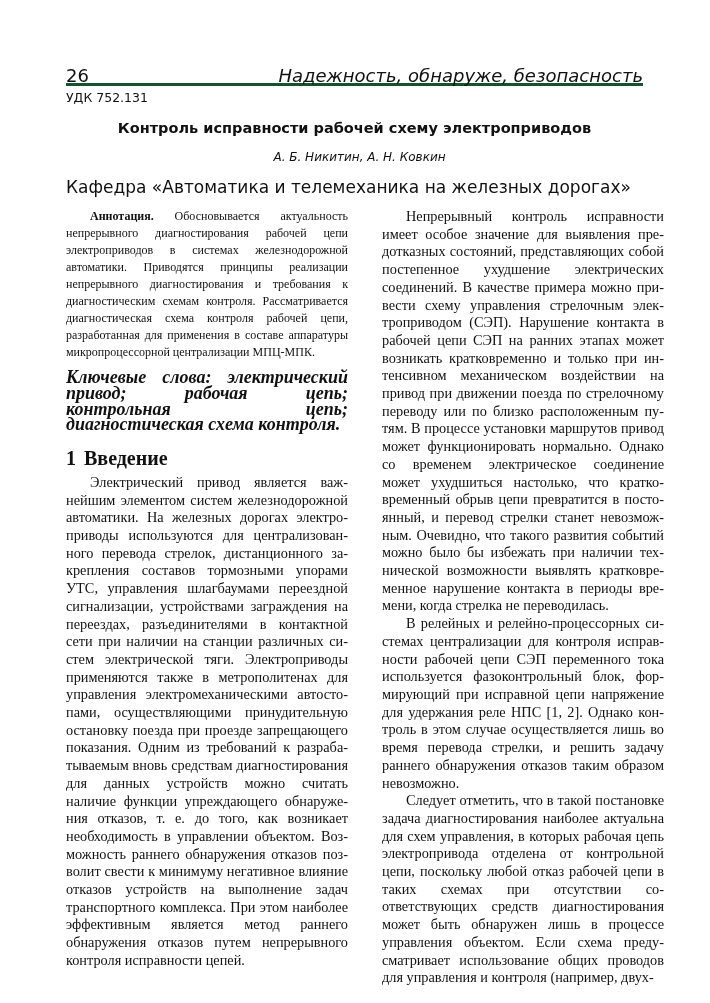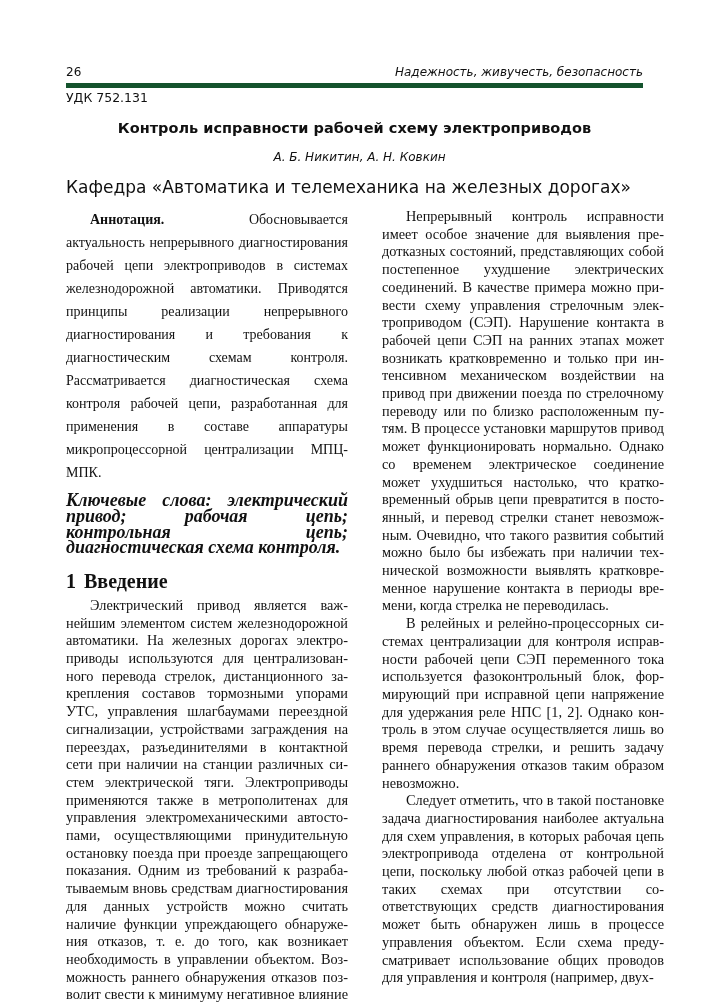--- a/index.html
+++ b/index.html
@@ -1,22 +1,22 @@
 <!DOCTYPE html>
 <html><head>
 <meta charset="utf-8">
 <style>
   html, body { margin: 0; padding: 0; background: #ffffff; }
   body { width: 710px; height: 1003px; position: relative; overflow: hidden; color: #111; }
   .page { position: absolute; left: 0; top: 0; width: 710px; height: 1003px; }
 
   .running-head {
     position: absolute; left: 66px; top: 64px; width: 577px; height: 19px;
-    border-bottom: 5px solid #14532d;
-    font-family: "DejaVu Sans", sans-serif; font-size: 12px;
+    border-bottom: 3px solid #14532d;
+    font-family: "DejaVu Sans", sans-serif; font-size: 18px;
   }
   .running-head .pagenum { position: absolute; left: 0; top: 1px; }
   .running-head .journal { position: absolute; right: 0; top: 1px; font-style: italic; }
 
   .udk { position: absolute; left: 66px; top: 90px; font-family: "DejaVu Sans", sans-serif; font-size: 12.5px; }
 
   .title {
     position: absolute; left: 66px; top: 120px; width: 577px; text-align: center;
     font-family: "DejaVu Sans", sans-serif; font-weight: bold; font-size: 14.5px;
   }
@@ -31,34 +31,34 @@
 
   .col {
     position: absolute; top: 208px; width: 282px;
     font-family: "Liberation Serif", serif; font-size: 14.3px; line-height: 17.7px;
     text-align: justify; hyphens: manual;
   }
   .col.left { left: 66px; }
   .col.right { left: 382px; width: 282px; }
 
   .col p { margin: 0; text-indent: 24px; }
-  .abstract { font-size: 14px; line-height: 23px; }
+  .abstract { font-size: 12px; line-height: 17px; }
   .abstract .lead { font-weight: bold; }
   .keywords { margin-top: 9px !important; text-indent: 0 !important; font-style: italic; font-weight: bold; font-size: 18px; line-height: 15.8px; }
   .section-head { margin: 17px 0 6px 0; font-weight: bold; font-size: 20px; }
   .section-head .num { margin-right: 8px; }
 </style>
 </head>
 <body>
 
 <div class="page">
 
   <div class="running-head">
     <span class="pagenum">26</span>
-    <span class="journal">Надежность, живучесть, безопасность</span>
+    <span class="journal">Надежность, обнаруже, безопасность</span>
   </div>
 
   <div class="udk">УДК 752.131</div>
 
   <div class="title">Контроль исправности рабочей схему электроприводов</div>
   <div class="authors">А. Б. Никитин, А. Н. Ковкин</div>
   <div class="affiliation">Кафедра «Автоматика и телемеханика на железных дорогах»</div>
 
   <div class="col left">
     <p class="abstract"><span class="lead">Аннотация.</span> <span>Обосновывается актуальность непрерывного диагностирования рабочей цепи электроприводов в системах железнодорожной автоматики. Приводятся принципы реализации непрерывного диагностирования и требования к диагностическим схемам контроля. Рассматрива­ется диагностическая схема контроля рабочей цепи, разработанная для применения в составе аппаратуры микропроцессорной централизации МПЦ-МПК.</span></p>

